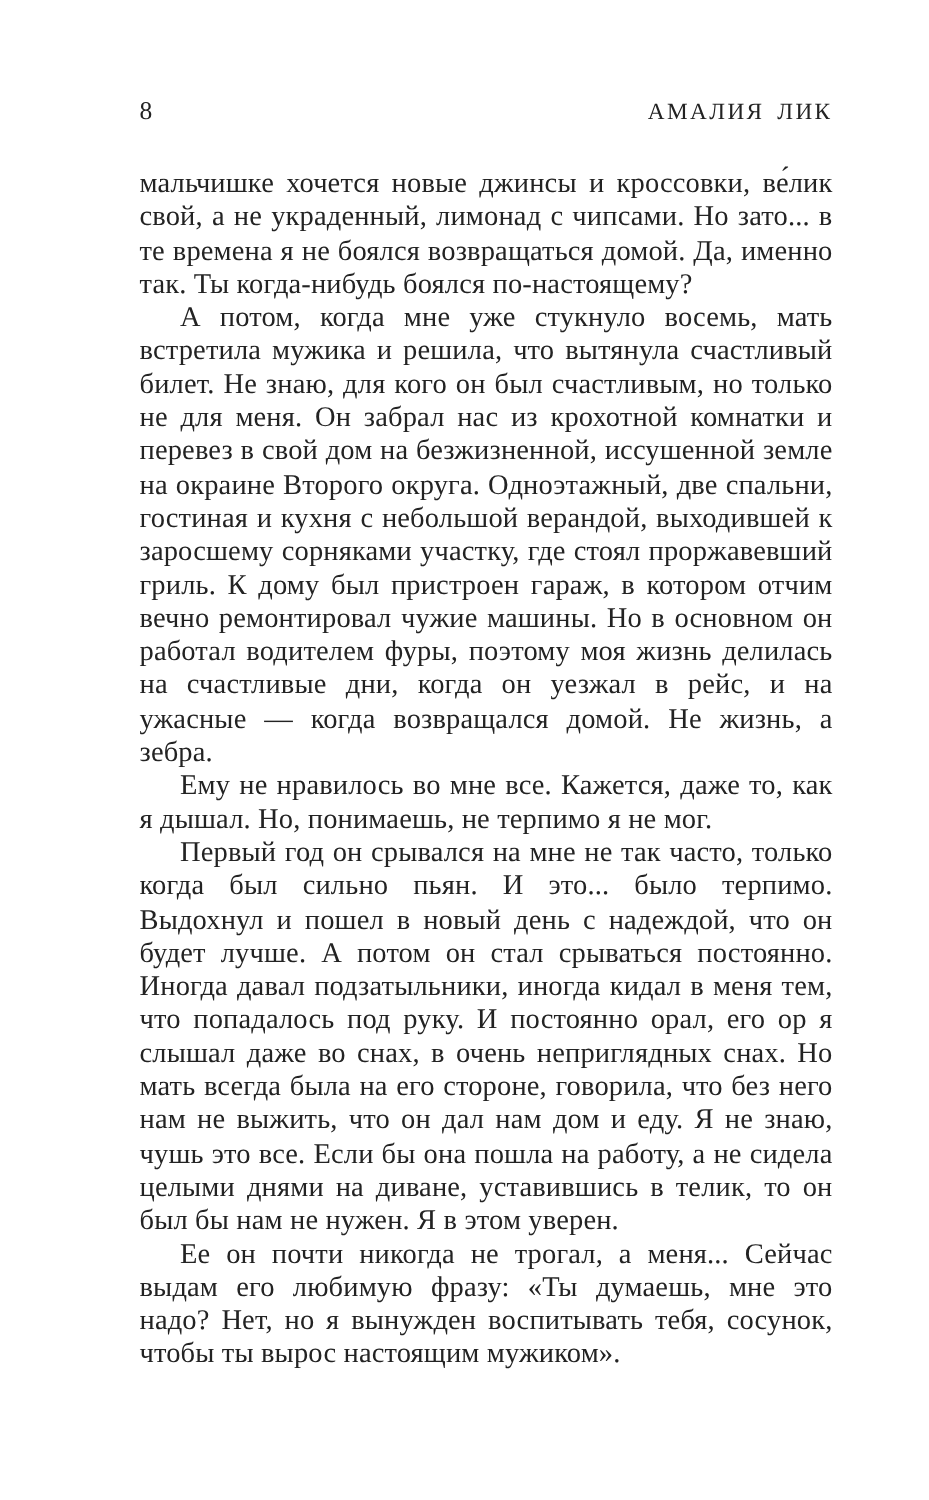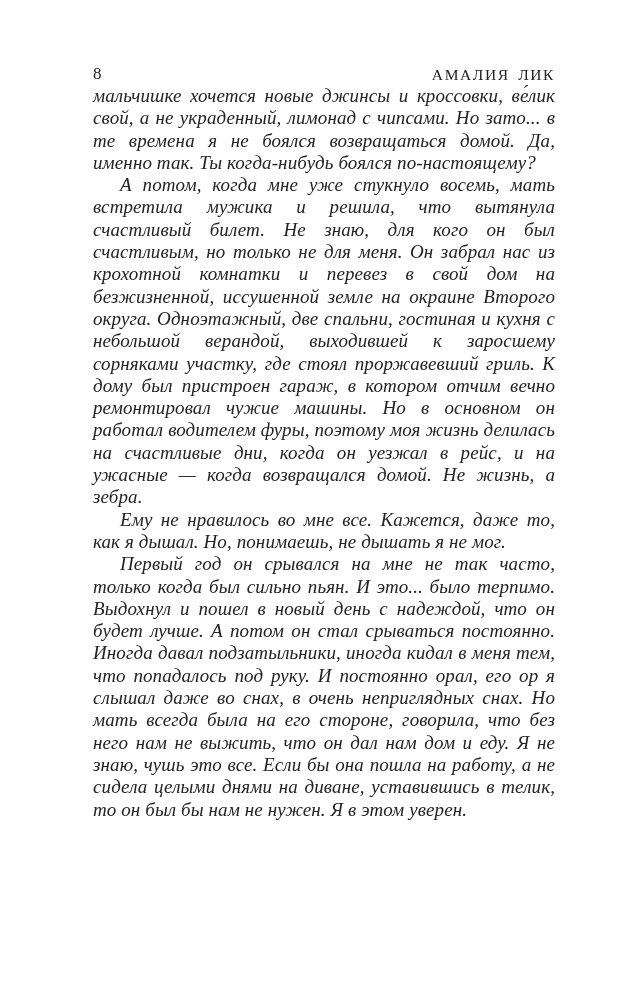--- a/index.html
+++ b/index.html
@@ -41,24 +41,23 @@
     right: 0;
     top: 1px;
     text-align: right;
     font-size: 15.5px;
     line-height: 20px;
     letter-spacing: 1.6px;
     word-spacing: 3px;
   }
   .text-block {
     position: absolute;
-    top: 85px;
+    top: 112px;
     left: 93px;
     width: 462px;
-    font-style: italic;
   }
   .text-block p {
     margin: 0;
     font-size: 19px;
     line-height: 22.3px;
     text-align: justify;
     text-indent: 27px;
     letter-spacing: 0.1px;
     hyphens: auto;
     -webkit-hyphens: auto;
@@ -73,17 +72,18 @@
 <div class="page">
 
   <div class="page-header">
     <span class="page-number">8</span>
     <span class="running-title">АМАЛИЯ ЛИК</span>
   </div>
 
   <div class="text-block">
     <p class="no-indent">мальчишке хочется новые джинсы и кроссовки, ве́лик свой, а не украденный, лимонад с чипсами. Но зато... в те времена я не боялся возвращаться домой. Да, именно так. Ты когда-нибудь боялся по-настоящему?</p>
     <p>А потом, когда мне уже стукнуло восемь, мать встретила мужика и решила, что вытянула счастливый билет. Не знаю, для кого он был счастливым, но только не для меня. Он забрал нас из крохотной комнатки и перевез в свой дом на безжизненной, иссушенной земле на окраине Второго округа. Одноэтажный, две спальни, гостиная и кухня с небольшой верандой, выходившей к заросшему сорняками участку, где стоял проржавевший гриль. К дому был пристроен гараж, в котором отчим вечно ремонтировал чужие машины. Но в основном он работал водителем фуры, поэтому моя жизнь делилась на счастливые дни, когда он уезжал в рейс, и на ужасные — когда возвращался домой. Не жизнь, а зебра.</p>
-    <p>Ему не нравилось во мне все. Кажется, даже то, как я дышал. Но, понимаешь, не дышать я не мог.</p>
+    <p>Ему не нравилось во мне все. Кажется, даже то, как я дышал. Но, понимаешь, не терпимо я не мог.</p>
     <p>Первый год он срывался на мне не так часто, только когда был сильно пьян. И это... было терпимо. Выдохнул и пошел в новый день с надеждой, что он будет лучше. А потом он стал срываться постоянно. Иногда давал подзатыльники, иногда кидал в меня тем, что попадалось под руку. И постоянно орал, его ор я слышал даже во снах, в очень неприглядных снах. Но мать всегда была на его стороне, говорила, что без него нам не выжить, что он дал нам дом и еду. Я не знаю, чушь это все. Если бы она пошла на работу, а не сидела целыми днями на диване, уставившись в телик, то он был бы нам не нужен. Я в этом уверен.</p>
+    <p>Ее он почти никогда не трогал, а меня... Сейчас выдам его любимую фразу: «Ты думаешь, мне это надо? Нет, но я вынужден воспитывать тебя, сосунок, чтобы ты вырос настоящим мужиком».</p>
   </div>
 
 </div>
 
 </body></html>

